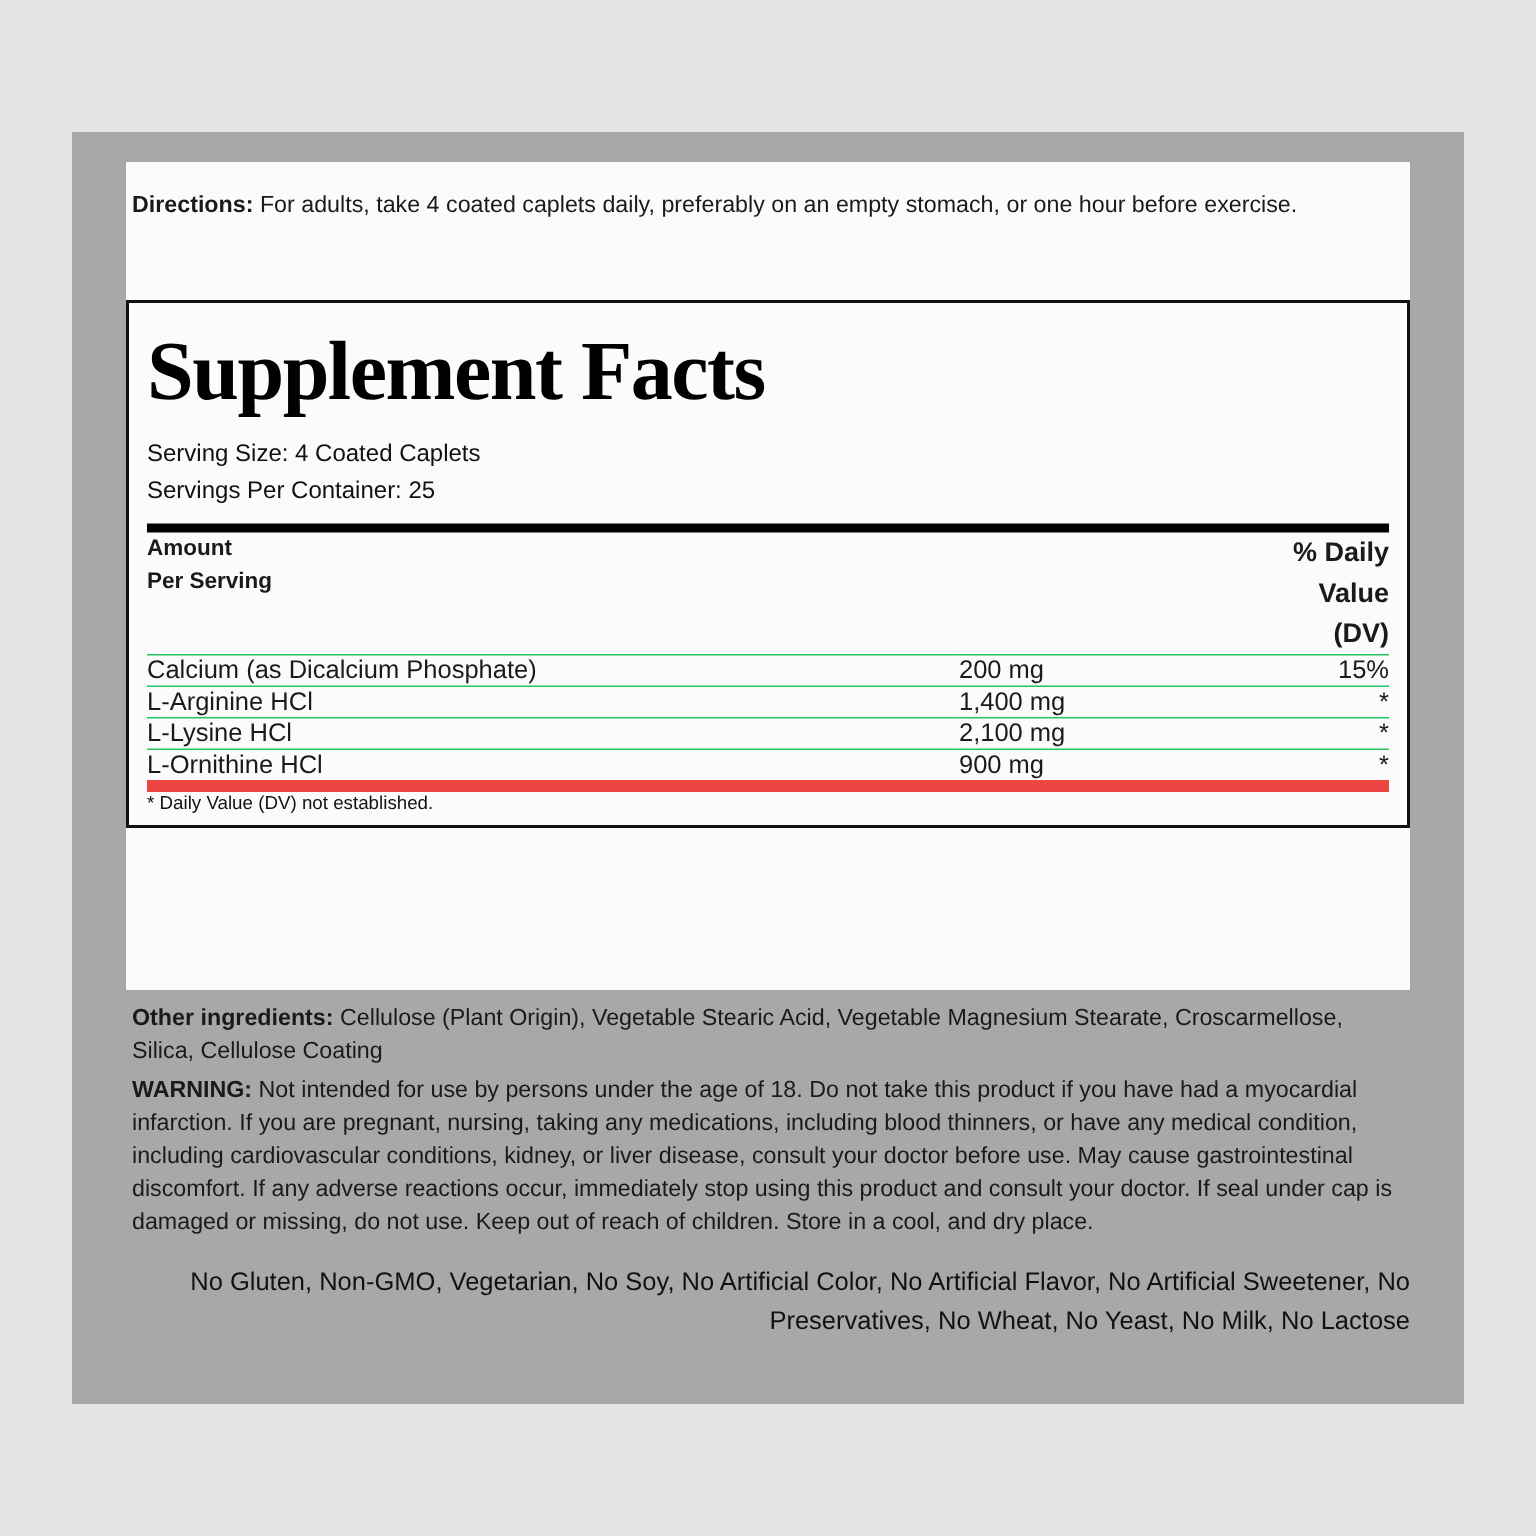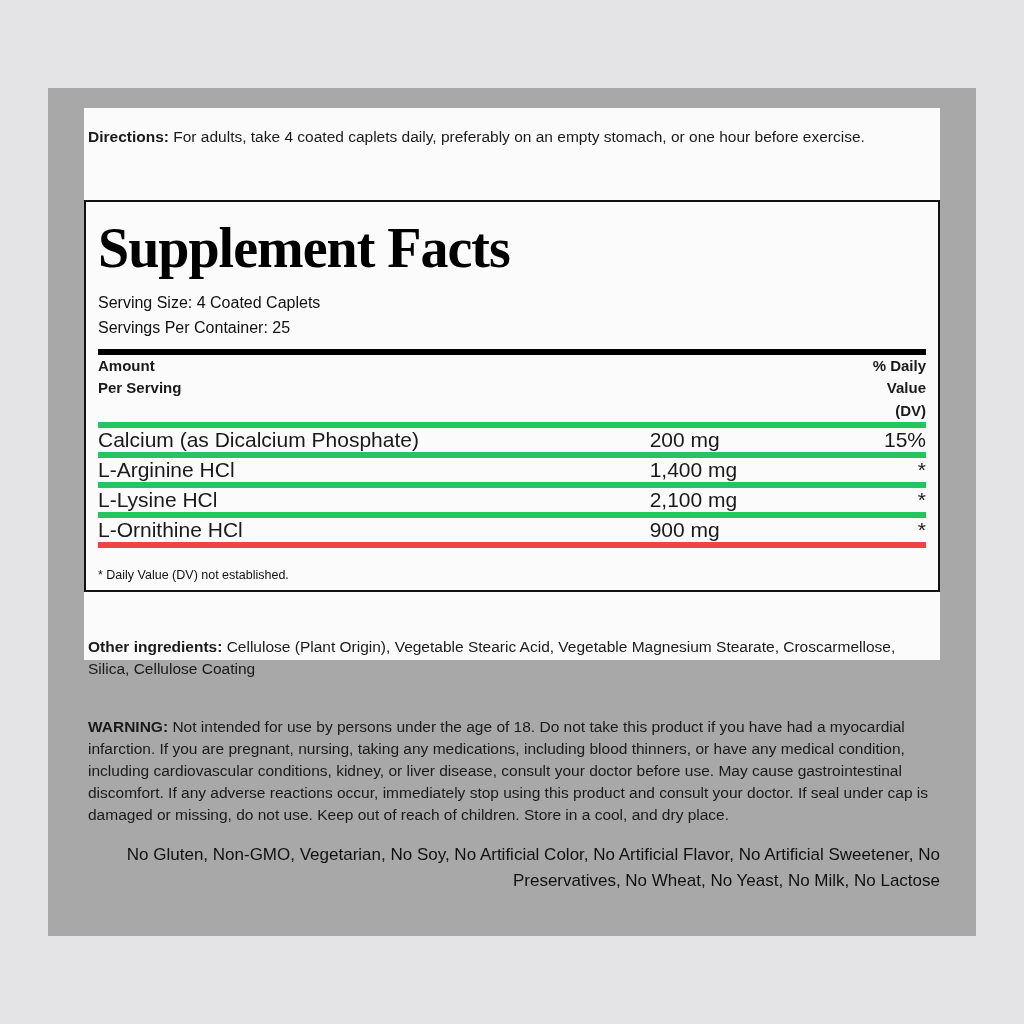--- a/index.html
+++ b/index.html
@@ -93,56 +93,56 @@
 
   .amt-head {
     font-weight: bold;
     font-size: 15px;
     line-height: 1.5;
     padding-top: 5px;
     padding-bottom: 5px;
   }
   .dv-head {
     font-weight: bold;
-    font-size: 15px;
+    font-size: 18px;
     line-height: 1.5;
     text-align: right;
     padding-top: 5px;
     padding-bottom: 5px;
     white-space: nowrap;
   }
 
   .nutrient-row td {
-    border-top: 6px solid #22c55e;
+    border-top: 1px solid #22c55e;
     padding: 7px 0 7px 0;
-    font-size: 21px;
+    font-size: 17px;
   }
   .nutrient-name { text-align: left; }
   .nutrient-amount { text-align: left; padding-right: 36px !important; white-space: nowrap; }
   .nutrient-dv { text-align: right; width: 64px; white-space: nowrap; }
 
   .footnote-wrap {
-    border-top: 6px solid #ef4444;
-    padding-top: 20px;
+    border-top: 8px solid #ef4444;
+    padding-top: 0;
     margin-top: 0;
   }
   .footnote {
     font-size: 12.5px;
     color: #111;
   }
 
   .other-block {
     position: absolute;
     left: 4px;
     width: 846px;
     font-size: 15.5px;
     line-height: 1.42;
     color: #1a1a1a;
   }
-  .other-ing { top: 528px; }
+  .other-ing { top: 560px; }
   .warning { top: 608px; }
   .other-block b { font-weight: bold; }
 
   .claims {
     position: absolute;
     left: 36px;
     top: 754px;
     width: 856px;
     font-size: 17px;
     line-height: 1.5;

